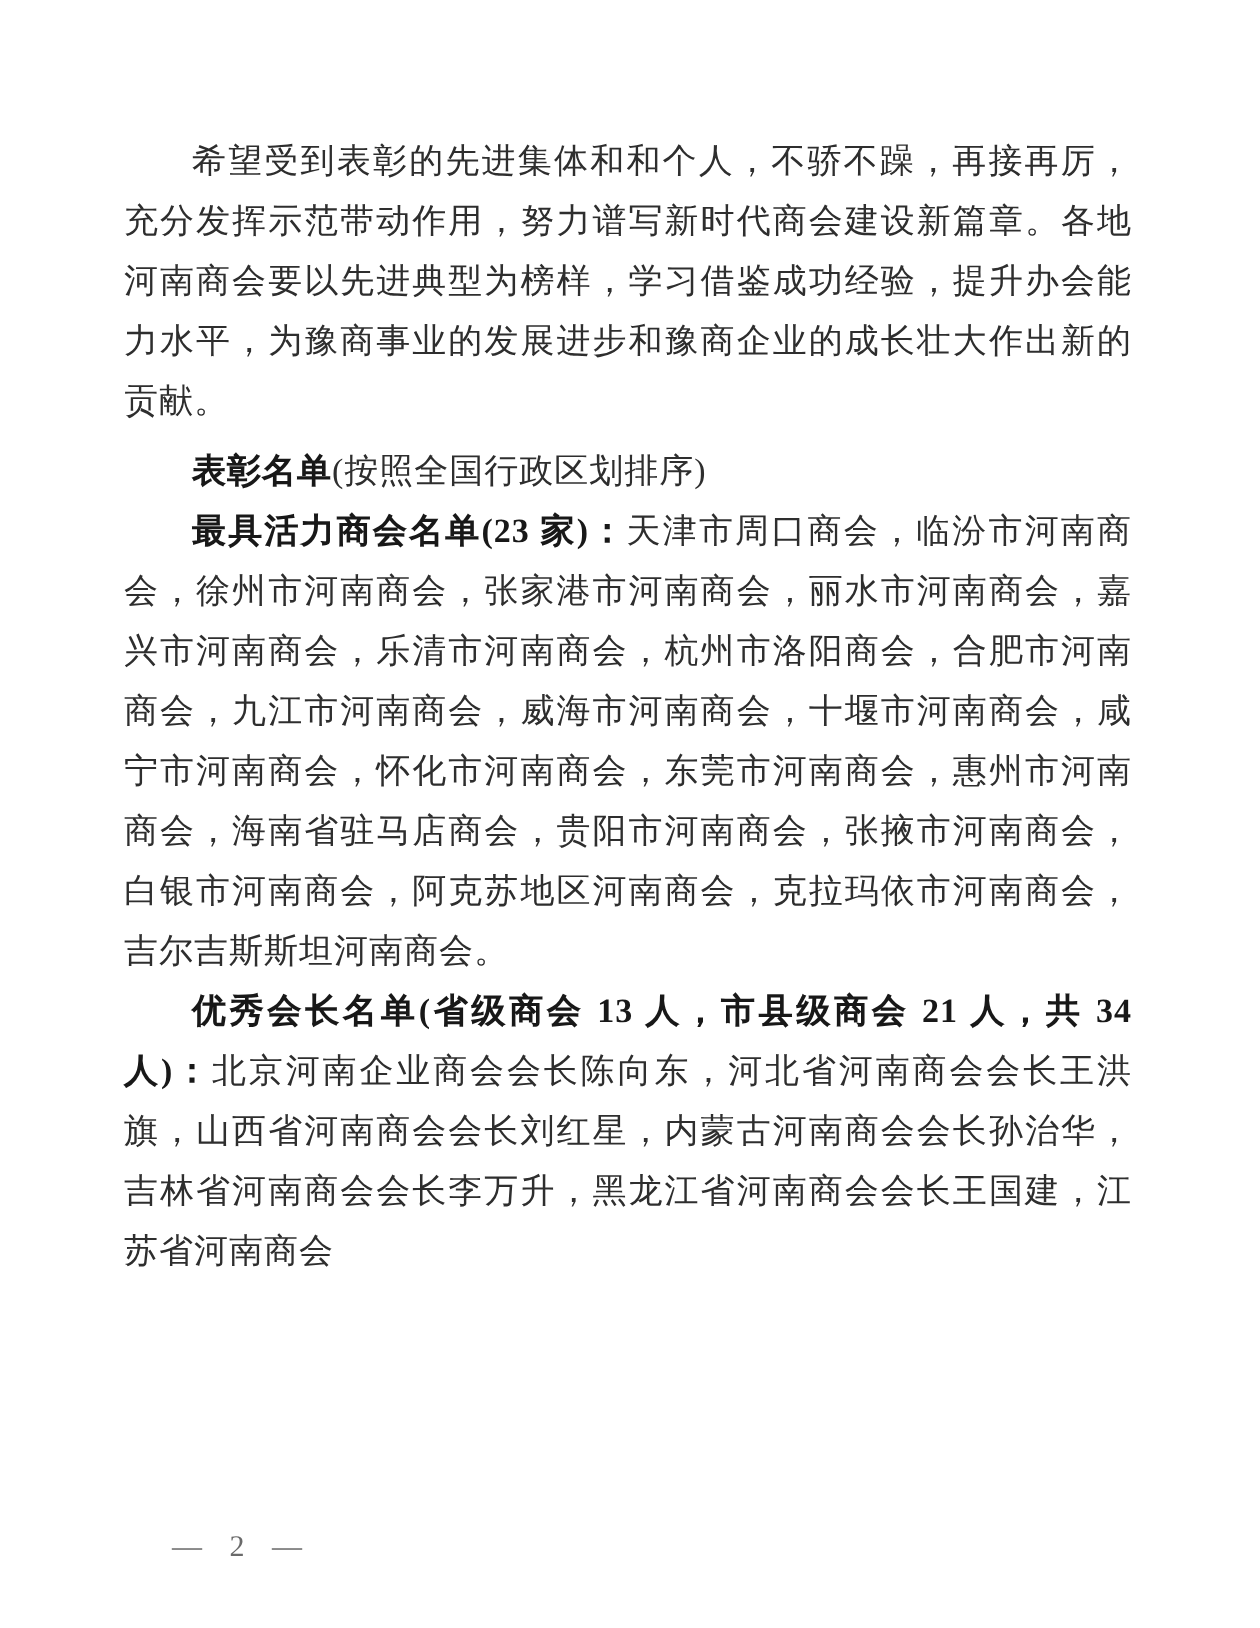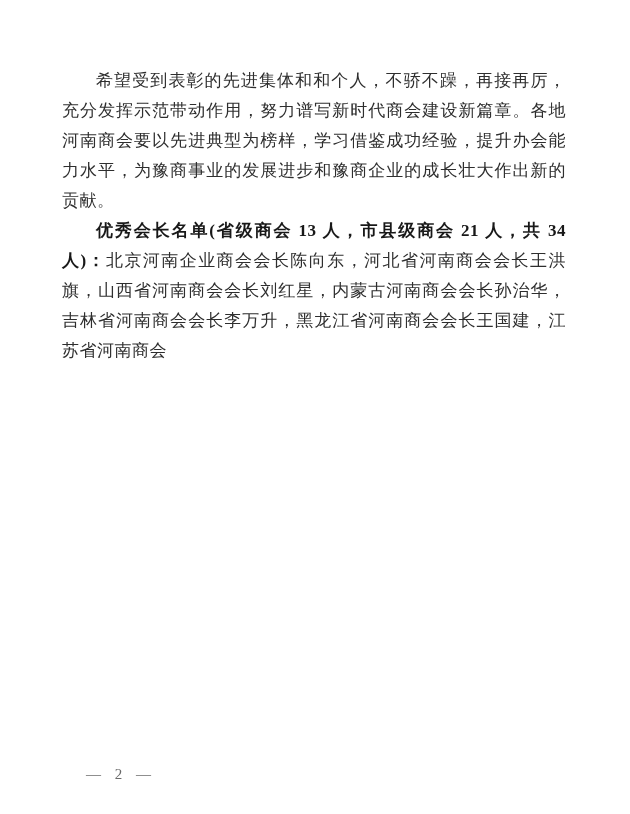--- a/index.html
+++ b/index.html
@@ -44,21 +44,23 @@
   }
 </style>
 </head>
 <body>
 
 <div class="page">
   <div class="content">
 
     <p class="para"><span>希望受到表彰的先进集体和和个人，不骄不躁，再接再厉，充分发挥示范带动作用，努力谱写新时代商会建设新篇章。各地河南商会要以先进典型为榜样，学习借鉴成功经验，提升办会能力水平，为豫商事业的发展进步和豫商企业的成长壮大作出新的贡献。</span></p>
 
+    <p class="para announce"><b class="hd">表彰名单</b><span>(按照全国行政区划排序)</span></p>
 
 
+    <p class="para"><b class="hd">最具活力商会名单(23 家)：</b><span>天津市周口商会，临汾市河南商会，徐州市河南商会，张家港市河南商会，丽水市河南商会，嘉兴市河南商会，乐清市河南商会，杭州市洛阳商会，合肥市河南商会，九江市河南商会，威海市河南商会，十堰市河南商会，咸宁市河南商会，怀化市河南商会，东莞市河南商会，惠州市河南商会，海南省驻马店商会，贵阳市河南商会，张掖市河南商会，白银市河南商会，阿克苏地区河南商会，克拉玛依市河南商会，吉尔吉斯斯坦河南商会。</span></p>
 
     <p class="para"><b class="hd">优秀会长名单(省级商会 13 人，市县级商会 21 人，共 34 人)：</b><span>北京河南企业商会会长陈向东，河北省河南商会会长王洪旗，山西省河南商会会长刘红星，内蒙古河南商会会长孙治华，吉林省河南商会会长李万升，黑龙江省河南商会会长王国建，江苏省河南商会</span></p>
 
   </div>
 
   <div class="footer">— 2 —</div>
 </div>
 
 </body></html>

